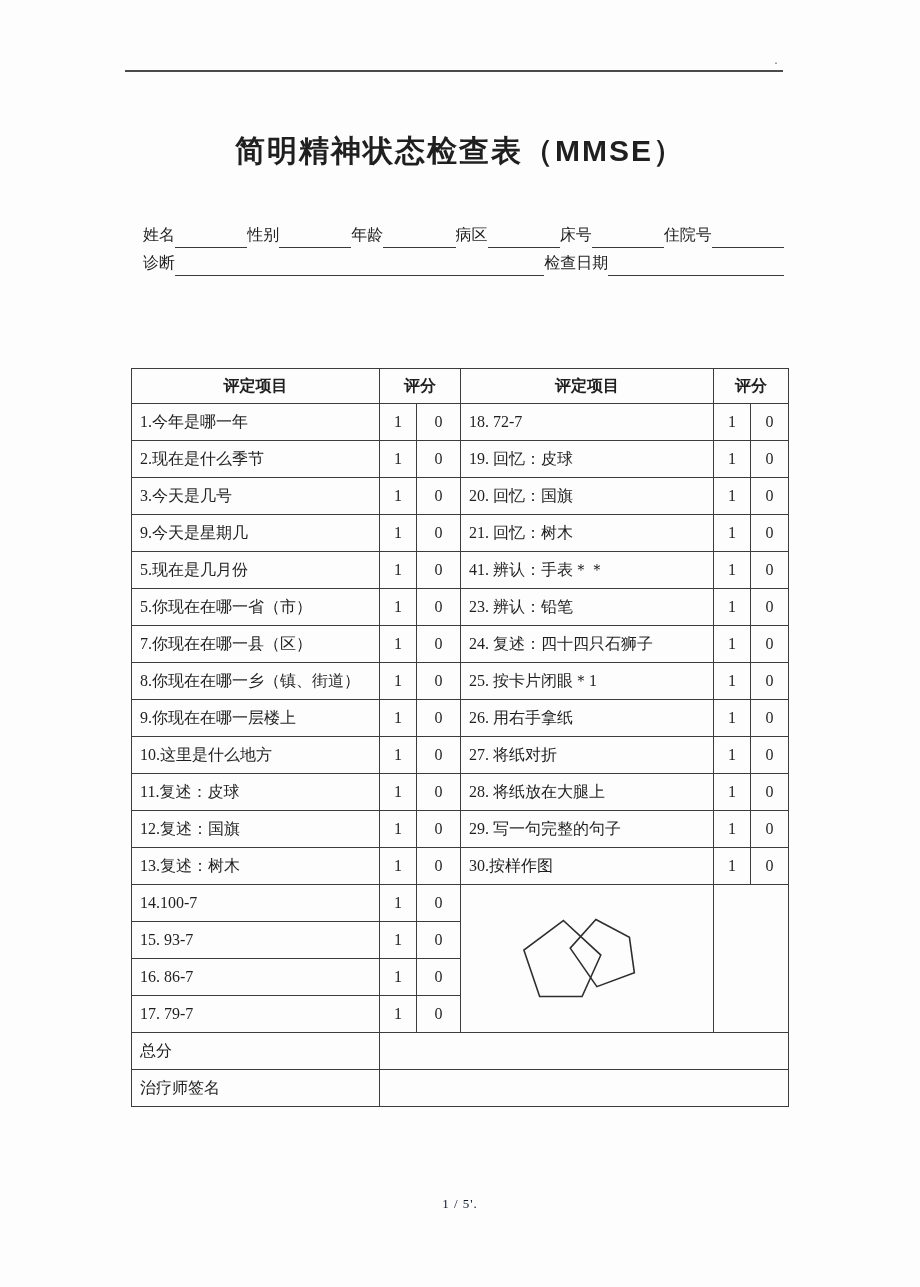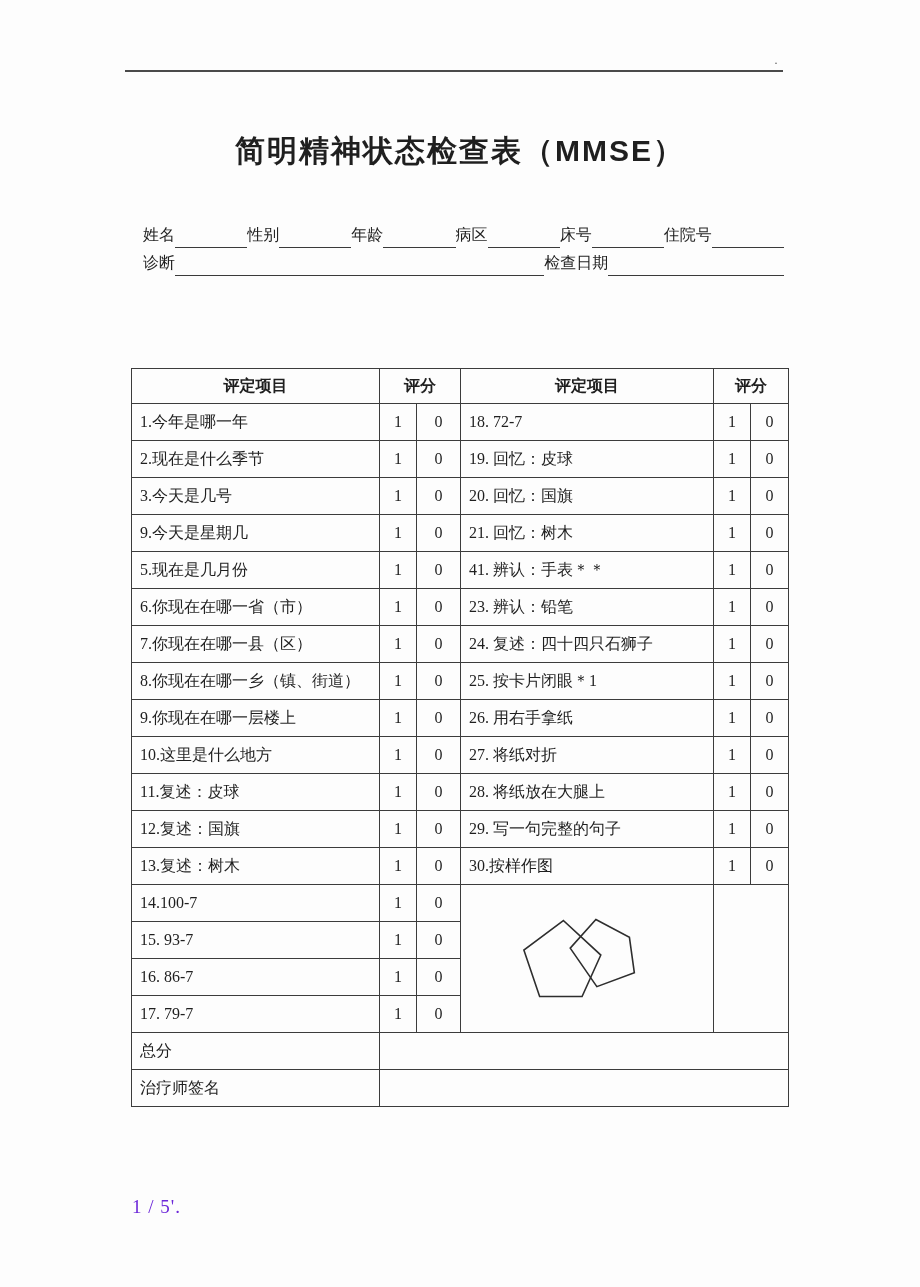--- a/index.html
+++ b/index.html
@@ -41,21 +41,21 @@
   .mmse-table th {
     font-weight:bold; text-align:center; height:35px; font-size:16px;
   }
   .mmse-table td { height:37px; }
   td.item { text-align:left; padding-left:8px; }
   td.score { text-align:center; }
   td.figure-cell { text-align:center; vertical-align:middle; padding:0; }
   td.blank-cell { background:#fdfdfd; }
   .footer {
     position:absolute; left:132px; top:1196px; width:656px;
-    text-align:left; font-size:19px; color:#6d28d9; letter-spacing:1px;
+    text-align:center; font-size:13px; color:#0f172a; letter-spacing:1px;
   }
   svg.pentagons { display:block; margin:0 auto; }
 </style>
 </head>
 <body>
 
 <div class="page">
 
   <div class="top-rule"></div>
   <div class="corner-mark">·</div>
@@ -136,21 +136,21 @@
       </tr>
       <tr>
         <td class="item">5.现在是几月份</td>
         <td class="score">1</td>
         <td class="score">0</td>
         <td class="item">41. 辨认：手表＊＊</td>
         <td class="score">1</td>
         <td class="score">0</td>
       </tr>
       <tr>
-        <td class="item">6.你现在在哪一省（市）</td>
+        <td class="item">5.你现在在哪一省（市）</td>
         <td class="score">1</td>
         <td class="score">0</td>
         <td class="item">23. 辨认：铅笔</td>
         <td class="score">1</td>
         <td class="score">0</td>
       </tr>
       <tr>
         <td class="item">7.你现在在哪一县（区）</td>
         <td class="score">1</td>
         <td class="score">0</td>

